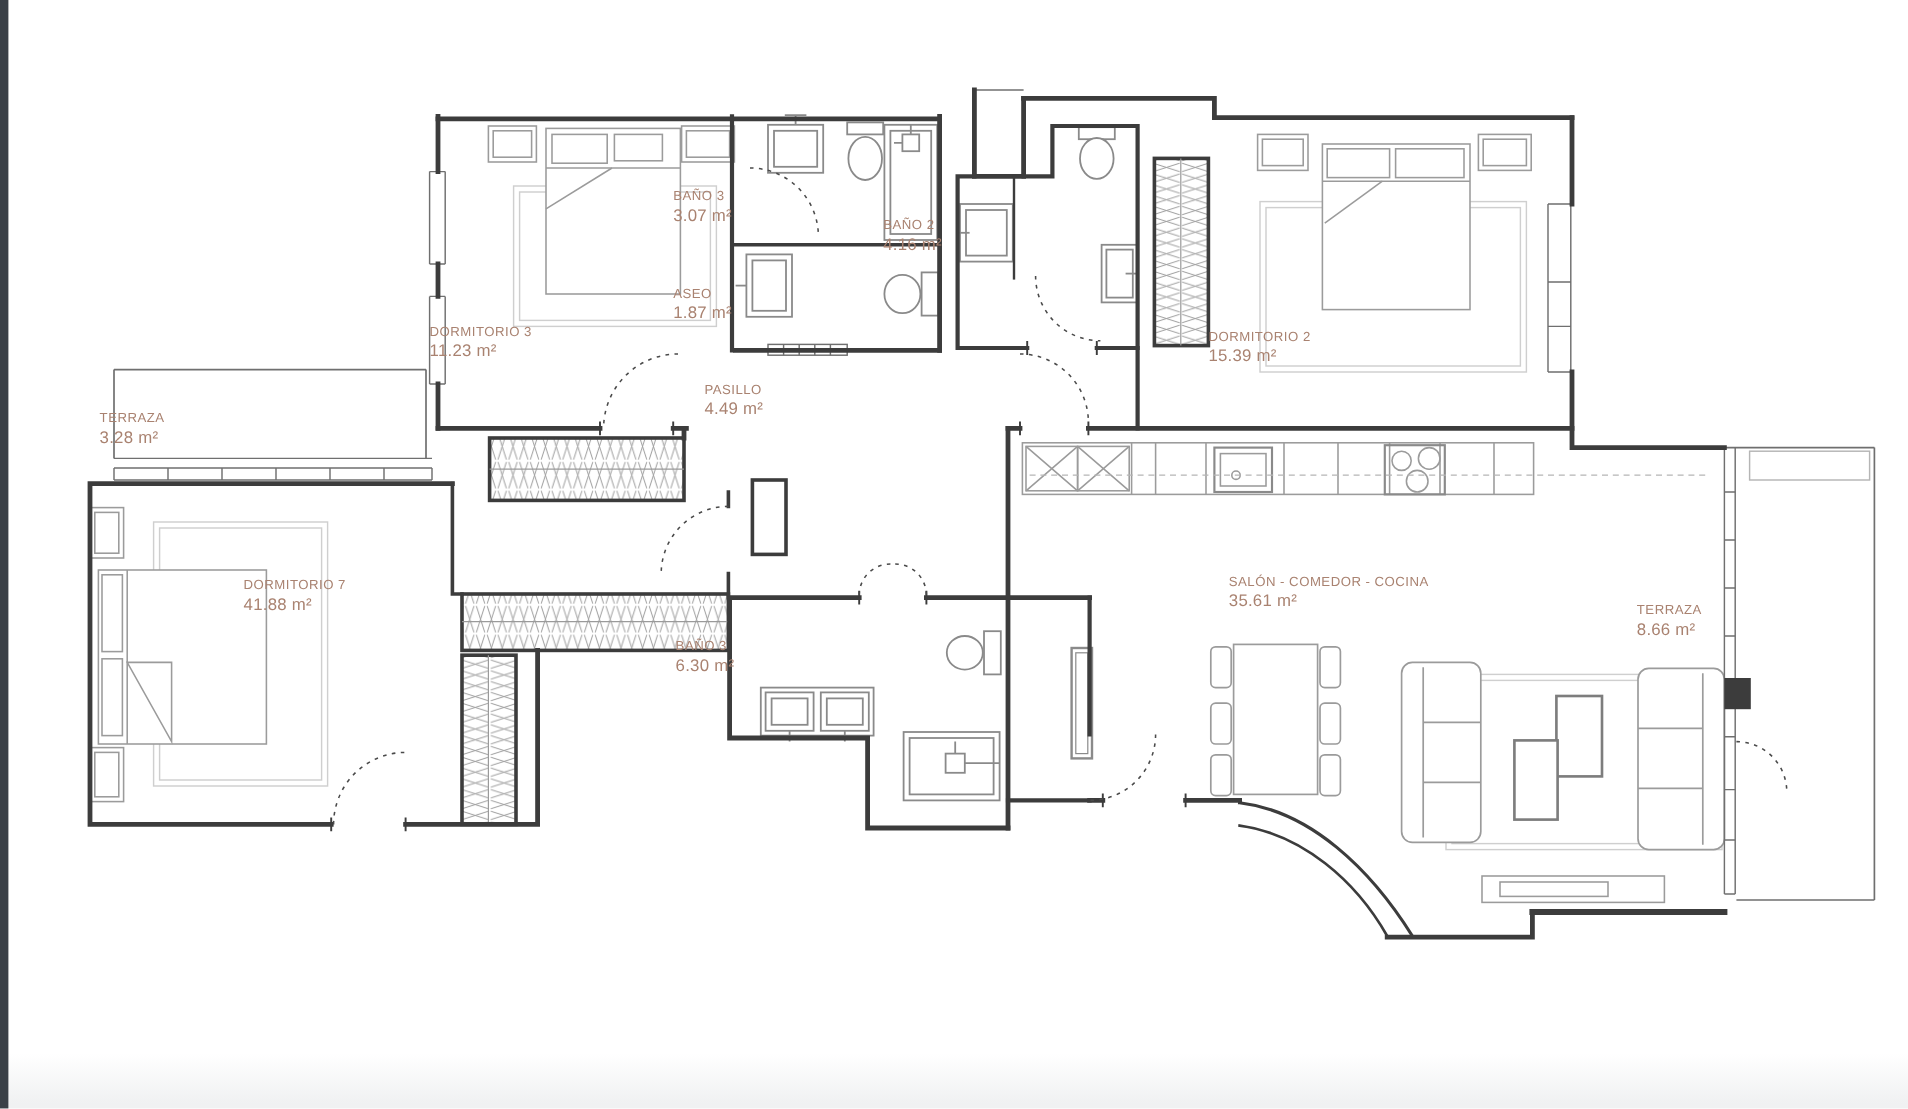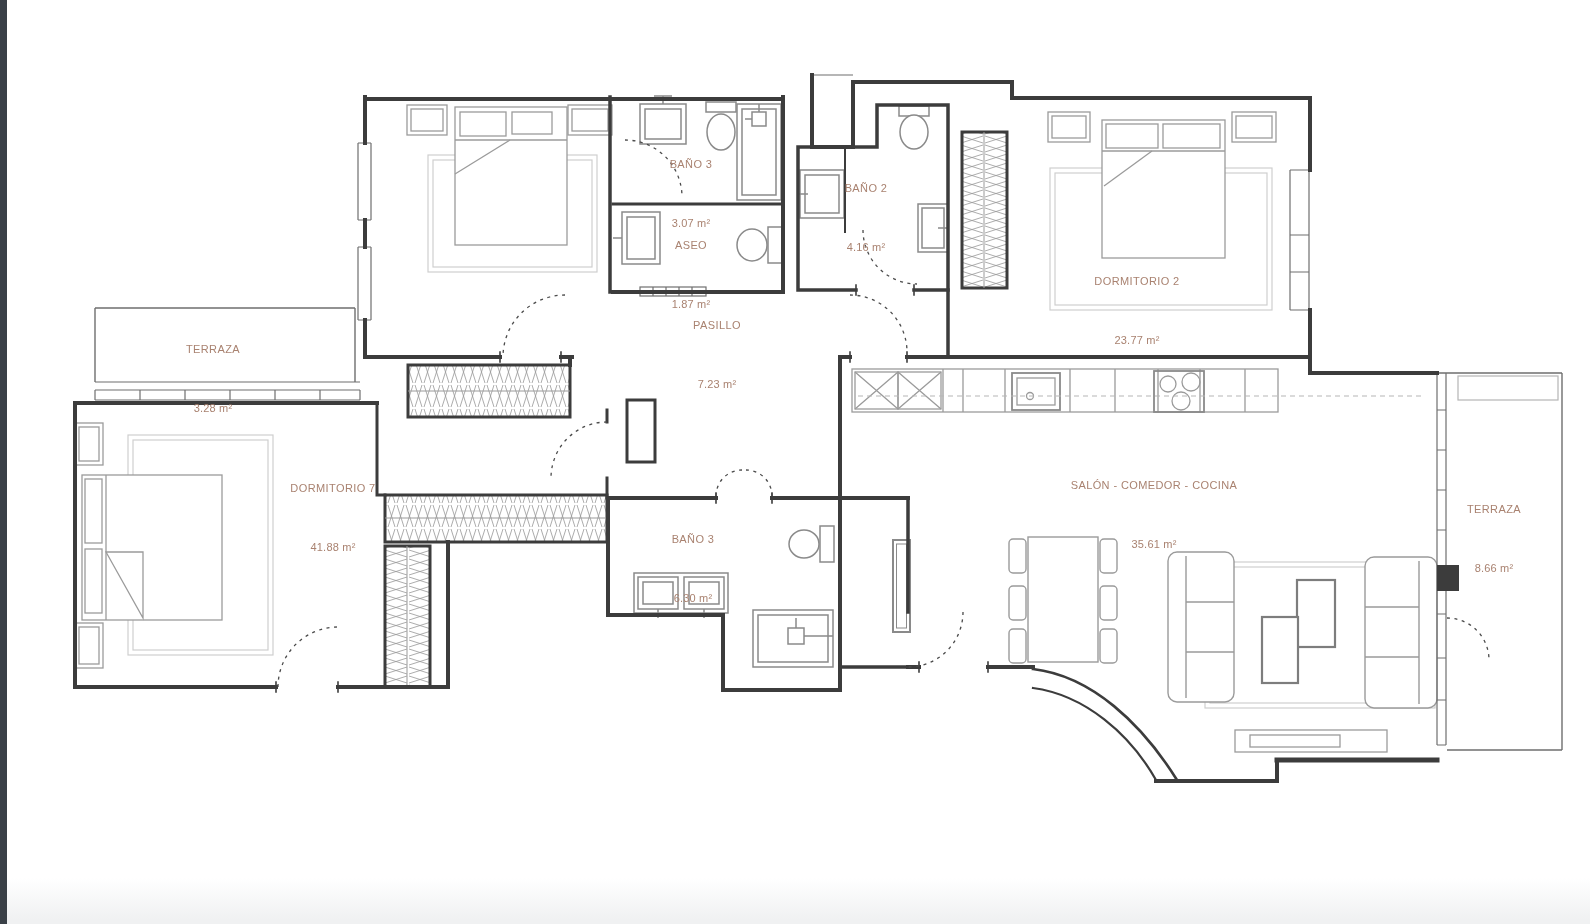--- a/index.html
+++ b/index.html
@@ -2,23 +2,23 @@
 <html><head>
 <meta charset="utf-8">
 <style>
   html,body{margin:0;padding:0;background:#ffffff;}
   .stage{position:relative;width:1590px;height:924px;background:#ffffff;overflow:hidden;
          font-family:"Liberation Sans", sans-serif;}
   .edge-bar{position:absolute;left:0;top:0;width:7px;height:100%;background:#3a4047;}
   .bottom-fade{position:absolute;left:7px;right:0;bottom:0;height:46px;
                background:linear-gradient(180deg, rgba(240,241,242,0) 0%, #f0f1f2 90%);}
   svg.plan{position:absolute;left:0;top:0;}
-  .room-label{position:absolute;width:260px;margin-left:-130px;text-align:center;
+  .room-label{position:absolute;width:260px;margin-left:-130px;
               color:#a98270;font-size:11px;line-height:15px;letter-spacing:.4px;}
-  .room-label .ar{font-size:11px;letter-spacing:.2px;margin-top:44px;}
+  .room-label .ar{font-size:14px;letter-spacing:.2px;}
 </style>
 </head>
 <body>
 
 <div class="stage">
   <svg class="plan" width="1590" height="924" viewBox="0 0 1590 924">
     <defs>
       <pattern id="hz" width="9" height="24" patternUnits="userSpaceOnUse">
         <path d="M1,1 L8,23 M8,1 L1,23" stroke="#979797" stroke-width="0.8" fill="none"></path>
       </pattern>
@@ -242,39 +242,43 @@
       <path d="M863,230 A54,54 0 0 0 917,284"></path>
       <path d="M850,295 A57,57 0 0 1 907,352"></path>
       <path d="M607,422 A56,56 0 0 0 551,478"></path>
       <path d="M742,470 A26,26 0 0 0 716,496 M746,470 A26,26 0 0 1 772,496"></path>
       <path d="M278,687 A60,60 0 0 1 338,627"></path>
       <path d="M963,612 A55,55 0 0 1 908,667"></path>
       <path d="M1447,618 A42,42 0 0 1 1489,660"></path>
     </g>
   </svg>
 
+  <div class="room-label" style="left:488px;top:270px">
+    <div class="nm">DORMITORIO 3</div>
+    <div class="ar">11.23 m²</div>
+  </div>
   <div class="room-label" style="left:691px;top:157px">
     <div class="nm">BAÑO 3</div>
     <div class="ar">3.07 m²</div>
   </div>
   <div class="room-label" style="left:691px;top:238px">
     <div class="nm">ASEO</div>
     <div class="ar">1.87 m²</div>
   </div>
   <div class="room-label" style="left:866px;top:181px">
     <div class="nm">BAÑO 2</div>
     <div class="ar">4.16 m²</div>
   </div>
   <div class="room-label" style="left:1137px;top:274px">
     <div class="nm">DORMITORIO 2</div>
-    <div class="ar">23.77 m²</div>
+    <div class="ar">15.39 m²</div>
   </div>
   <div class="room-label" style="left:717px;top:318px">
     <div class="nm">PASILLO</div>
-    <div class="ar">7.23 m²</div>
+    <div class="ar">4.49 m²</div>
   </div>
   <div class="room-label" style="left:213px;top:342px">
     <div class="nm">TERRAZA</div>
     <div class="ar">3.28 m²</div>
   </div>
   <div class="room-label" style="left:333px;top:481px">
     <div class="nm">DORMITORIO 7</div>
     <div class="ar">41.88 m²</div>
   </div>
   <div class="room-label" style="left:693px;top:532px">

